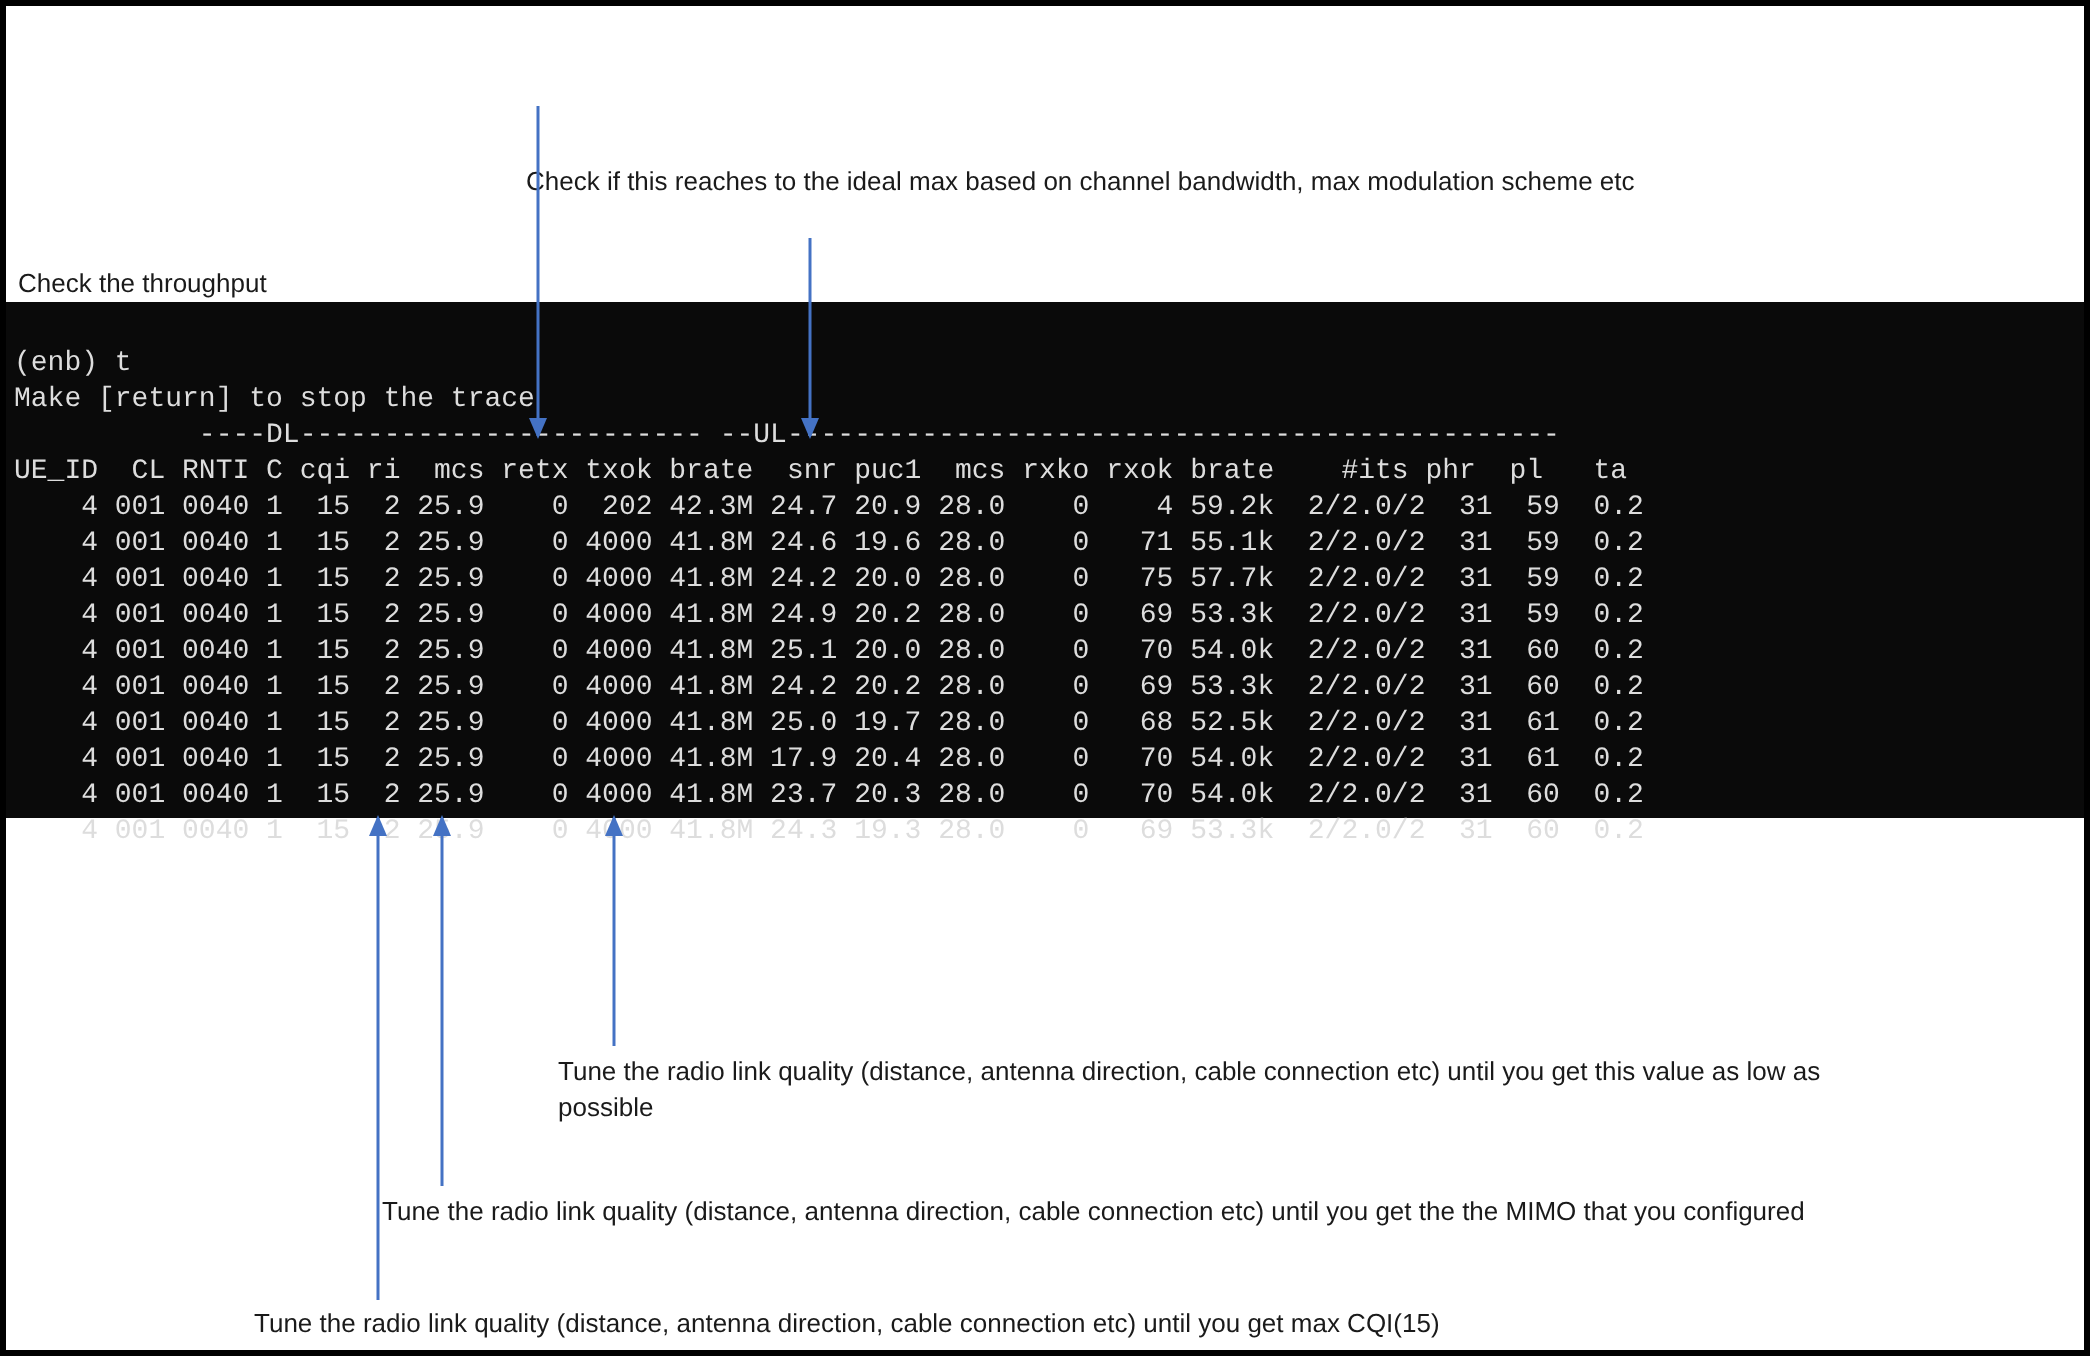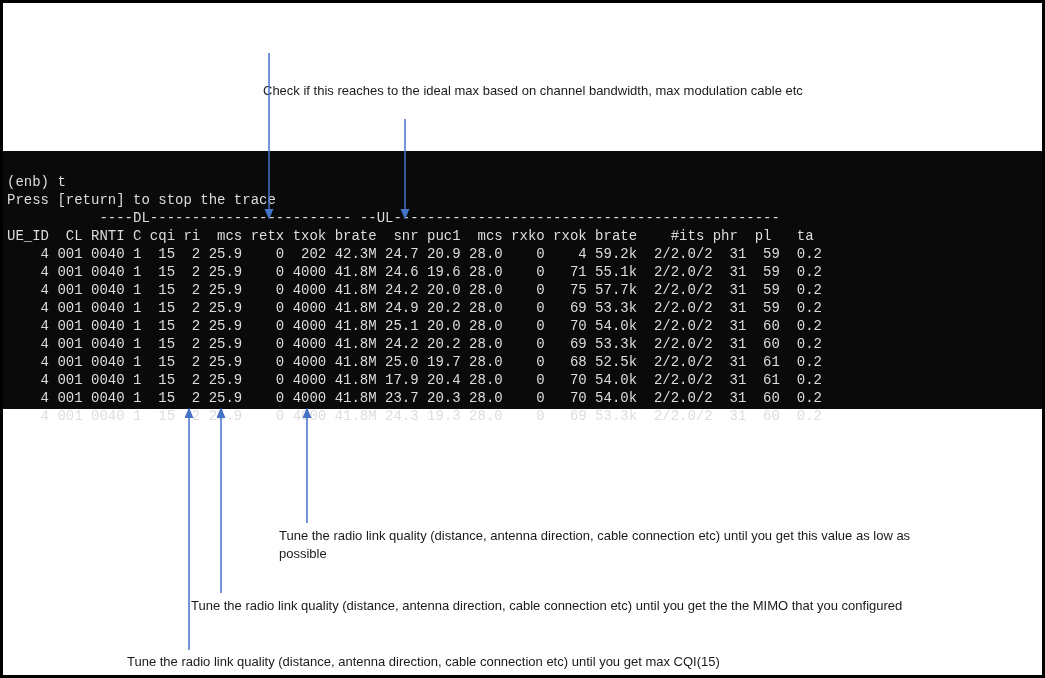--- a/index.html
+++ b/index.html
@@ -7,28 +7,29 @@
   .ann{position:absolute;white-space:normal;line-height:1.35}
   .term{position:absolute;left:0;top:148px;width:100%;height:258px;background:#0a0a0a;color:#ddd;font-family:Consolas,"Courier New",monospace;font-size:14px;line-height:18px;padding:4px 0 0 4px;box-sizing:border-box;white-space:pre}
   .term .hdr-dashes{letter-spacing:0}
   svg.arrows{position:absolute;left:0;top:0;pointer-events:none}
 </style>
 </head>
 <body>
 
 <div class="canvas">
 
-  <div class="ann" style="left:260px;top:79px;width:640px">Check if this reaches to the ideal max based on channel bandwidth, max modulation cable etc</div>
+  <div class="ann" style="left:260px;top:79px;width:640px">Check if this reaches to the ideal max based on channel bandwidth, max modulation scheme etc</div>
+  <div class="ann" style="left:6px;top:130px;width:200px">Check the throughput</div>
   <div class="ann" style="left:276px;top:524px;width:640px">Tune the radio link quality (distance, antenna direction, cable connection etc) until you get this value as low as possible</div>
   <div class="ann" style="left:188px;top:594px;width:730px">Tune the radio link quality (distance, antenna direction, cable connection etc) until you get the the MIMO that you configured</div>
   <div class="ann" style="left:124px;top:650px;width:760px">Tune the radio link quality (distance, antenna direction, cable connection etc) until you get max CQI(15)</div>
 
   <div class="term">
 <span>(enb) t</span>
-<span>Press [return] to stop the trace</span>
+<span>Make [return] to stop the trace</span>
 <span class="hdr-dashes">           ----DL------------------------ --UL----------------------------------------------</span>
 <span>UE_ID  CL RNTI C cqi ri  mcs retx txok brate  snr puc1  mcs rxko rxok brate    #its phr  pl   ta</span>
 <span>    4 001 0040 1  15  2 25.9    0  202 42.3M 24.7 20.9 28.0    0    4 59.2k  2/2.0/2  31  59  0.2</span>
 <span>    4 001 0040 1  15  2 25.9    0 4000 41.8M 24.6 19.6 28.0    0   71 55.1k  2/2.0/2  31  59  0.2</span>
 <span>    4 001 0040 1  15  2 25.9    0 4000 41.8M 24.2 20.0 28.0    0   75 57.7k  2/2.0/2  31  59  0.2</span>
 <span>    4 001 0040 1  15  2 25.9    0 4000 41.8M 24.9 20.2 28.0    0   69 53.3k  2/2.0/2  31  59  0.2</span>
 <span>    4 001 0040 1  15  2 25.9    0 4000 41.8M 25.1 20.0 28.0    0   70 54.0k  2/2.0/2  31  60  0.2</span>
 <span>    4 001 0040 1  15  2 25.9    0 4000 41.8M 24.2 20.2 28.0    0   69 53.3k  2/2.0/2  31  60  0.2</span>
 <span>    4 001 0040 1  15  2 25.9    0 4000 41.8M 25.0 19.7 28.0    0   68 52.5k  2/2.0/2  31  61  0.2</span>
 <span>    4 001 0040 1  15  2 25.9    0 4000 41.8M 17.9 20.4 28.0    0   70 54.0k  2/2.0/2  31  61  0.2</span>

